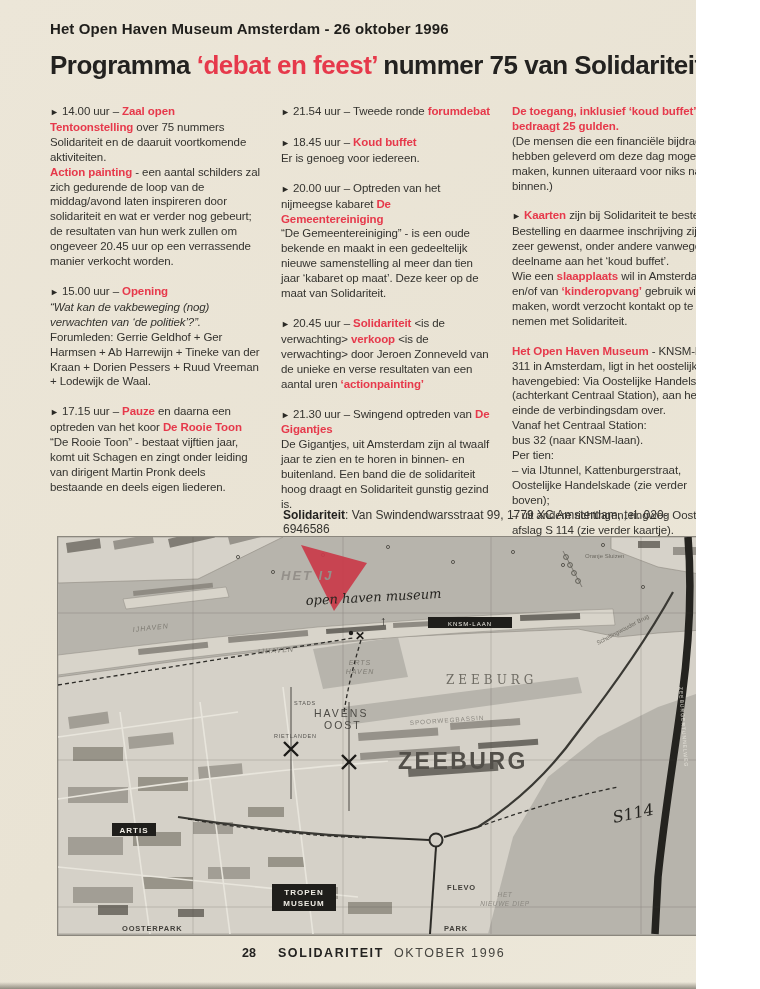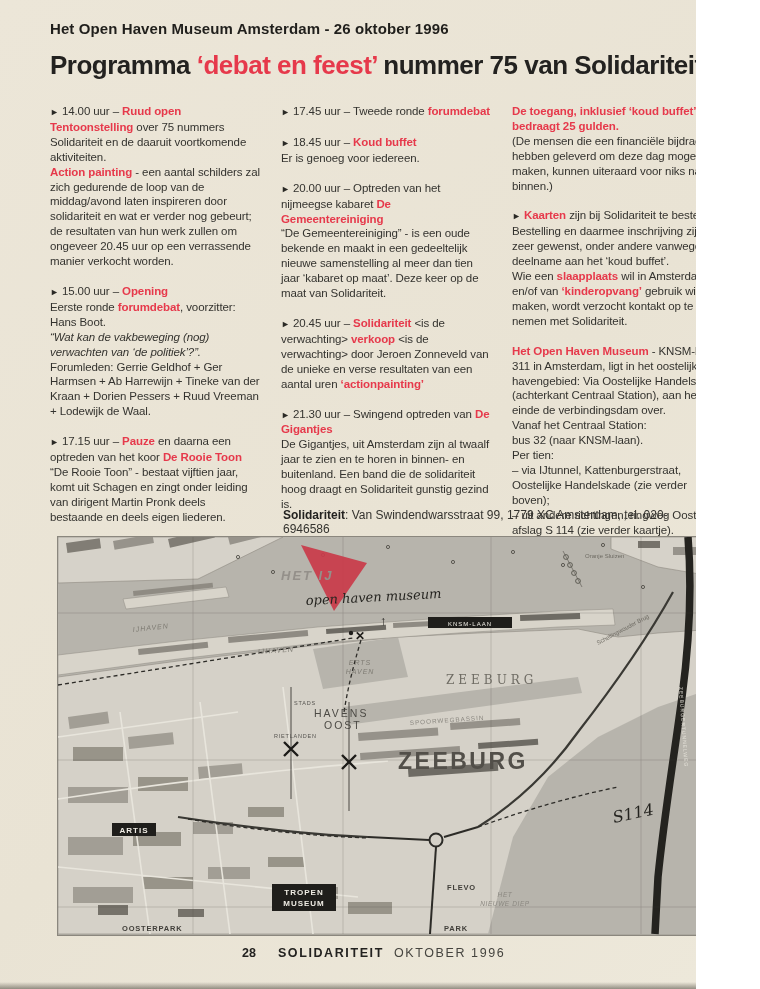--- a/index.html
+++ b/index.html
@@ -47,35 +47,34 @@
 
 <div class="page">
 
   <div class="kicker">Het Open Haven Museum Amsterdam - 26 oktober 1996</div>
 
   <div class="main-title"><span>Programma </span><span class="red">‘debat en feest’</span><span> nummer 75 van Solidariteit</span></div>
 
   <div class="cols">
 
     <div class="col">
-      <p class="tight"><span class="bullet">►</span><span> 14.00 uur – </span><span class="rb">Ruud open</span></p>
+      <p class="tight"><span class="bullet">►</span><span> 14.00 uur – </span><span class="rb">Zaal open</span></p>
       <p class="tight"><span class="rb">Tentoonstelling</span><span> over 75 nummers Solidariteit en de daaruit voortkomende aktiviteiten.</span></p>
       <p><span class="rb">Action painting</span><span> - een aantal schilders zal zich gedurende de loop van de middag/avond laten inspireren door solidariteit en wat er verder nog gebeurt; de resultaten van hun werk zullen om ongeveer 20.45 uur op een verrassende manier verkocht worden.</span></p>
 
       <p class="tight"><span class="bullet">►</span><span> 15.00 uur – </span><span class="rb">Opening</span></p>
-      <p class="tight"><span>Eerste ronde </span><span class="rb">forumdebat</span><span>, voorzitter: Hans Boot.</span></p>
       <p class="tight it">“Wat kan de vakbeweging (nog) verwachten van ‘de politiek’?”.</p>
       <p>Forumleden: Gerrie Geldhof + Ger Harmsen + Ab Harrewijn + Tineke van der Kraan + Dorien Pessers + Ruud Vreeman + Lodewijk de Waal.</p>
 
       <p class="tight"><span class="bullet">►</span><span> 17.15 uur – </span><span class="rb">Pauze</span><span> en daarna een optreden van het koor </span><span class="rb">De Rooie Toon</span></p>
       <p>“De Rooie Toon” - bestaat vijftien jaar, komt uit Schagen en zingt onder leiding van dirigent Martin Pronk deels bestaande en deels eigen liederen.</p>
     </div>
 
     <div class="col">
-      <p><span class="bullet">►</span><span> 17.45 uur – Tweede ronde </span><span class="rb">forumdebat</span></p>
+      <p><span class="bullet">►</span><span> 21.54 uur – Tweede ronde </span><span class="rb">forumdebat</span></p>
 
       <p class="tight"><span class="bullet">►</span><span> 18.45 uur – </span><span class="rb">Koud buffet</span></p>
       <p>Er is genoeg voor iedereen.</p>
 
       <p class="tight"><span class="bullet">►</span><span> 20.00 uur – Optreden van het nijmeegse kabaret </span><span class="rb">De Gemeentereiniging</span></p>
       <p>“De Gemeentereiniging” - is een oude bekende en maakt in een gedeeltelijk nieuwe samenstelling al meer dan tien jaar ‘kabaret op maat’. Deze keer op de maat van Solidariteit.</p>
 
       <p><span class="bullet">►</span><span> 20.45 uur – </span><span class="rb">Solidariteit</span><span> &lt;is de verwachting&gt; </span><span class="rb">verkoop</span><span> &lt;is de verwachting&gt; door Jeroen Zonneveld van de unieke en verse resultaten van een aantal uren </span><span class="rb">‘actionpainting’</span></p>
 
       <p class="tight"><span class="bullet">►</span><span> 21.30 uur – Swingend optreden van </span><span class="rb">De Gigantjes</span></p>

